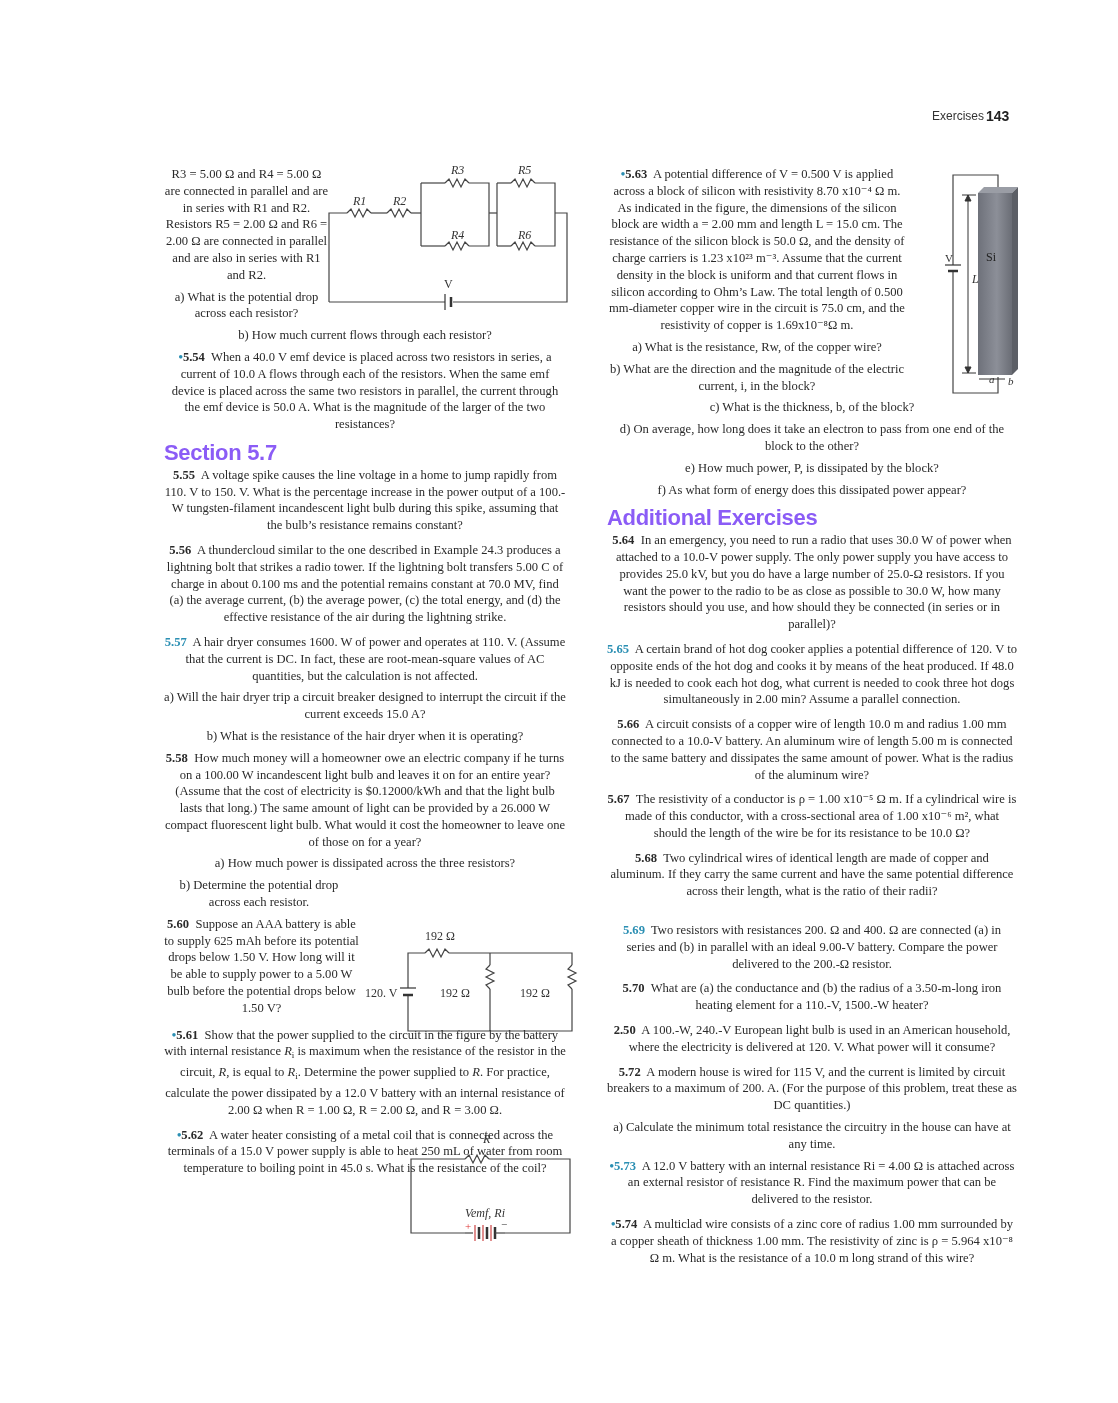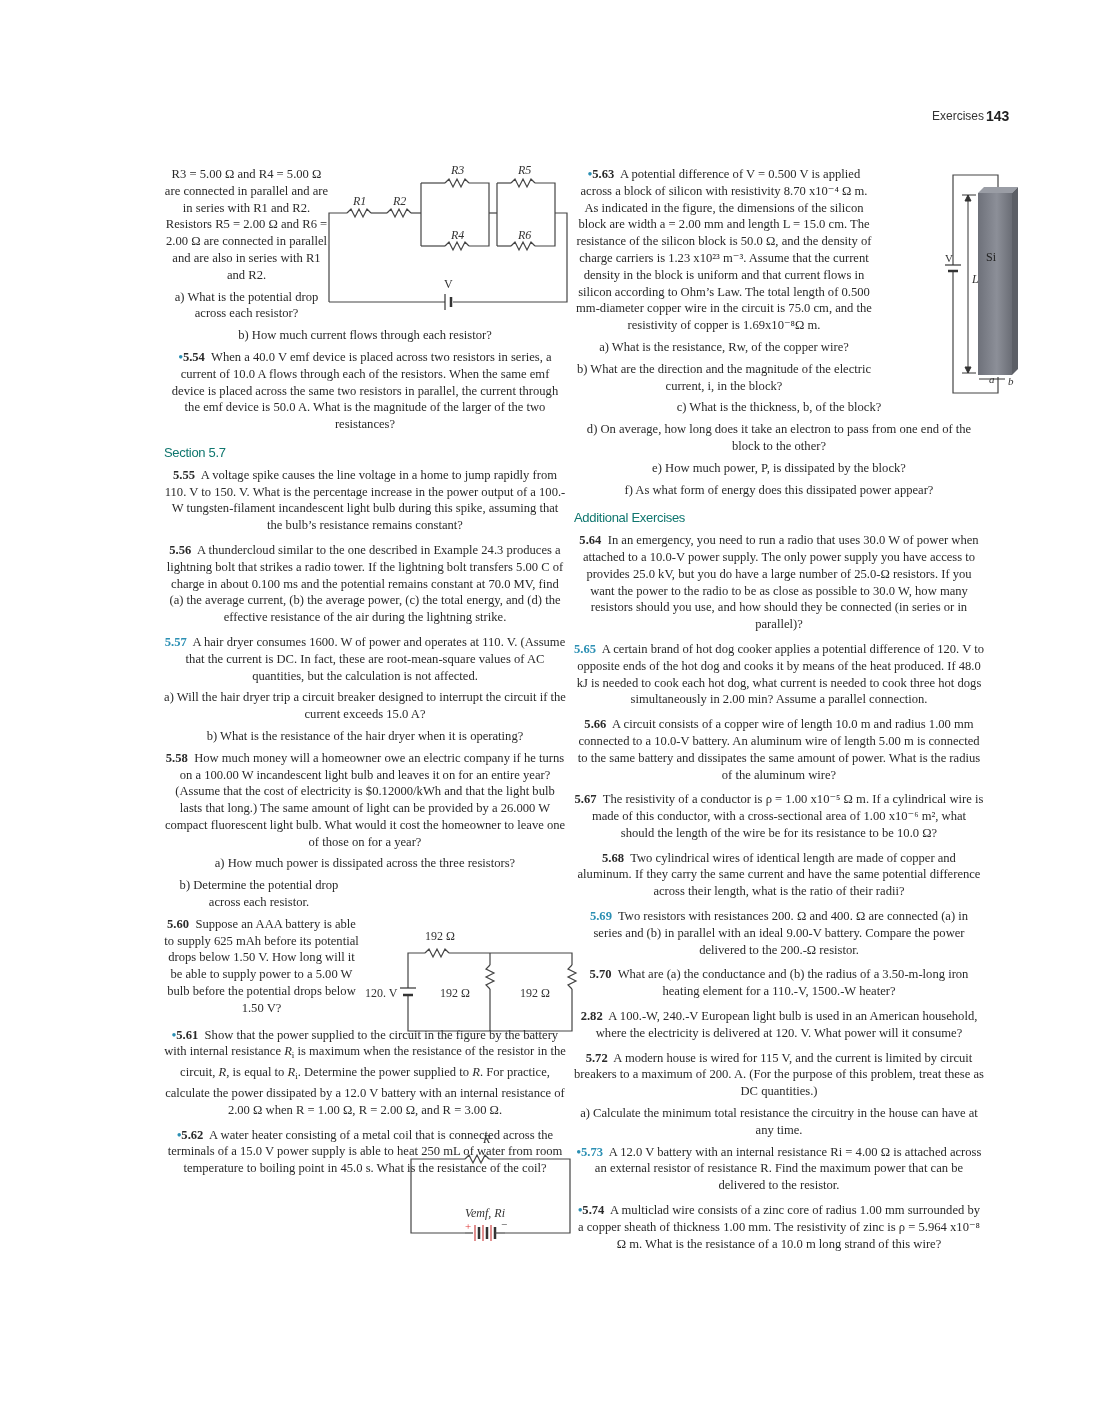--- a/index.html
+++ b/index.html
@@ -3,26 +3,26 @@
 <meta charset="utf-8">
 <style>
   html, body { margin:0; padding:0; background:#ffffff; }
   body { width:1118px; height:1403px; position:relative; overflow:hidden;
          font-family:"Liberation Serif", "DejaVu Serif", serif; color:#2a2a2a; }
   .header { position:absolute; top:108px; left:0; width:1118px; height:20px; }
   .hdr-label { position:absolute; left:932px; top:1px; font-family:"Liberation Sans", sans-serif; font-size:12px; color:#333;text-align:center; }
   .hdr-page { position:absolute; left:986px; top:0; font-family:"Liberation Sans", sans-serif; font-size:14px; font-weight:bold; color:#222; }
   .col { position:absolute; font-size:12.6px; line-height:16.8px; }
   .col-left { left:164px; top:166px; width:402px; }
-  .col-right { left:574px; top:166px; width:410px; }
+  .col-right { left:607px; top:166px; width:410px; }
   p { margin:0 0 5px 0;text-align:center; }
   .num { font-weight:bold; color:#2a2a2a; }
   .num.blue { color:#2b8fb3; }
   .dot { color:#2b8fb3; font-weight:bold; }
-  .sec { font-family:"Liberation Sans", sans-serif; font-weight:normal; font-size:13px; color:#0f766e; margin:12px 0 5px 0; letter-spacing:-0.3px; }
+  .sec { font-family:"Liberation Sans", sans-serif; font-weight:bold; font-size:22px; color:#8b5cf6; margin:12px 0 5px 0; letter-spacing:-0.3px; }
   i { font-style:italic; }
   .sub { font-size:9px; vertical-align:-3px; }
   .wrap-left { width:165px; }
   .wrap-63 { width:300px; }
   .fig { position:absolute; }
   .fig text { font-family:"Liberation Serif", serif; }
 </style>
 </head>
 <body>
 
@@ -63,23 +63,23 @@
   <p>e) How much power, P, is dissipated by the block?</p>
   <p>f) As what form of energy does this dissipated power appear?</p>
 
   <div class="sec">Additional Exercises</div>
 
   <p><span class="num">5.64</span>&nbsp; <span>In an emergency, you need to run a radio that uses 30.0 W of power when attached to a 10.0-V power supply. The only power supply you have access to provides 25.0 kV, but you do have a large number of 25.0-Ω resistors. If you want the power to the radio to be as close as possible to 30.0 W, how many resistors should you use, and how should they be connected (in series or in parallel)?</span></p>
   <p style="margin-top:8px"><span class="num blue">5.65</span>&nbsp; <span>A certain brand of hot dog cooker applies a potential difference of 120. V to opposite ends of the hot dog and cooks it by means of the heat produced. If 48.0 kJ is needed to cook each hot dog, what current is needed to cook three hot dogs simultaneously in 2.00 min? Assume a parallel connection.</span></p>
   <p style="margin-top:8px"><span class="num">5.66</span>&nbsp; <span>A circuit consists of a copper wire of length 10.0 m and radius 1.00 mm connected to a 10.0-V battery. An aluminum wire of length 5.00 m is connected to the same battery and dissipates the same amount of power. What is the radius of the aluminum wire?</span></p>
   <p style="margin-top:8px"><span class="num">5.67</span>&nbsp; <span>The resistivity of a conductor is ρ = 1.00 x10⁻⁵ Ω m. If a cylindrical wire is made of this conductor, with a cross-sectional area of 1.00 x10⁻⁶ m², what should the length of the wire be for its resistance to be 10.0 Ω?</span></p>
   <p style="margin-top:8px"><span class="num">5.68</span>&nbsp; <span>Two cylindrical wires of identical length are made of copper and aluminum. If they carry the same current and have the same potential difference across their length, what is the ratio of their radii?</span></p>
-  <p style="margin-top:8px"><span class="num blue">5.69</span>&nbsp; <span>Two resistors with resistances 200. Ω and 400. Ω are connected (a) in series and (b) in parallel with an ideal 9.00-V battery. Compare the power delivered to the 200.-Ω resistor.</span></p>
+  <p style="margin-top:22px"><span class="num blue">5.69</span>&nbsp; <span>Two resistors with resistances 200. Ω and 400. Ω are connected (a) in series and (b) in parallel with an ideal 9.00-V battery. Compare the power delivered to the 200.-Ω resistor.</span></p>
   <p style="margin-top:8px"><span class="num">5.70</span>&nbsp; <span>What are (a) the conductance and (b) the radius of a 3.50-m-long iron heating element for a 110.-V, 1500.-W heater?</span></p>
-  <p style="margin-top:8px"><span class="num">2.82</span>&nbsp; <span>A 100.-W, 240.-V European light bulb is used in an American household, where the electricity is delivered at 120. V. What power will it consume?</span></p>
+  <p style="margin-top:8px"><span class="num">2.50</span>&nbsp; <span>A 100.-W, 240.-V European light bulb is used in an American household, where the electricity is delivered at 120. V. What power will it consume?</span></p>
   <p style="margin-top:8px"><span class="num">5.72</span>&nbsp; <span>A modern house is wired for 115 V, and the current is limited by circuit breakers to a maximum of 200. A. (For the purpose of this problem, treat these as DC quantities.)</span></p>
   <p>a) Calculate the minimum total resistance the circuitry in the house can have at any time.</p>
   <p><span class="dot">•</span><span class="num blue">5.73</span>&nbsp; <span>A 12.0 V battery with an internal resistance Ri = 4.00 Ω is attached across an external resistor of resistance R. Find the maximum power that can be delivered to the resistor.</span></p>
   <p style="margin-top:8px"><span class="dot">•</span><span class="num">5.74</span>&nbsp; <span>A multiclad wire consists of a zinc core of radius 1.00 mm surrounded by a copper sheath of thickness 1.00 mm. The resistivity of zinc is ρ = 5.964 x10⁻⁸ Ω m. What is the resistance of a 10.0 m long strand of this wire?</span></p>
 </div>
 
 <svg class="fig" style="left:325px;top:160px" width="255" height="160" viewBox="0 0 255 160">
   <g stroke="#444" stroke-width="1.2" fill="none">
     <polyline points="4,142 4,53 22,53"></polyline>
     <polyline points="22,53 26,49 30,57 34,49 38,57 42,49 46,53"></polyline>

